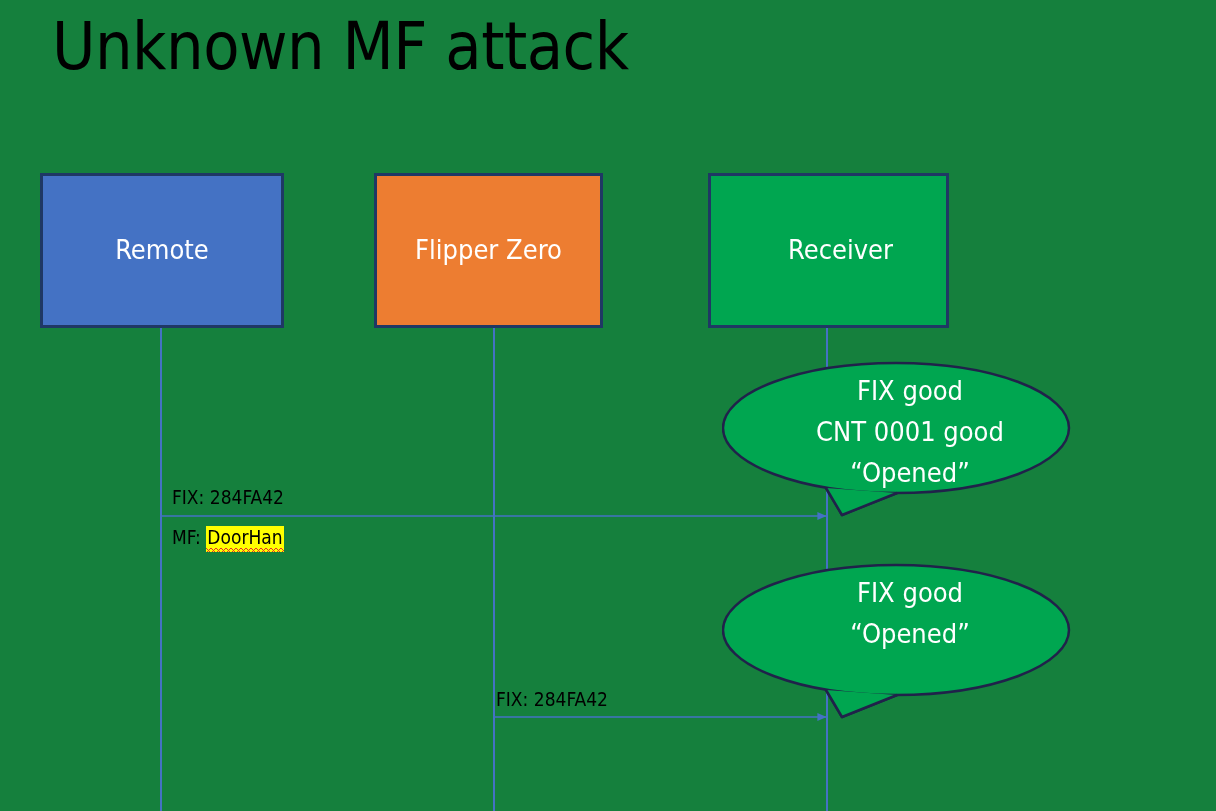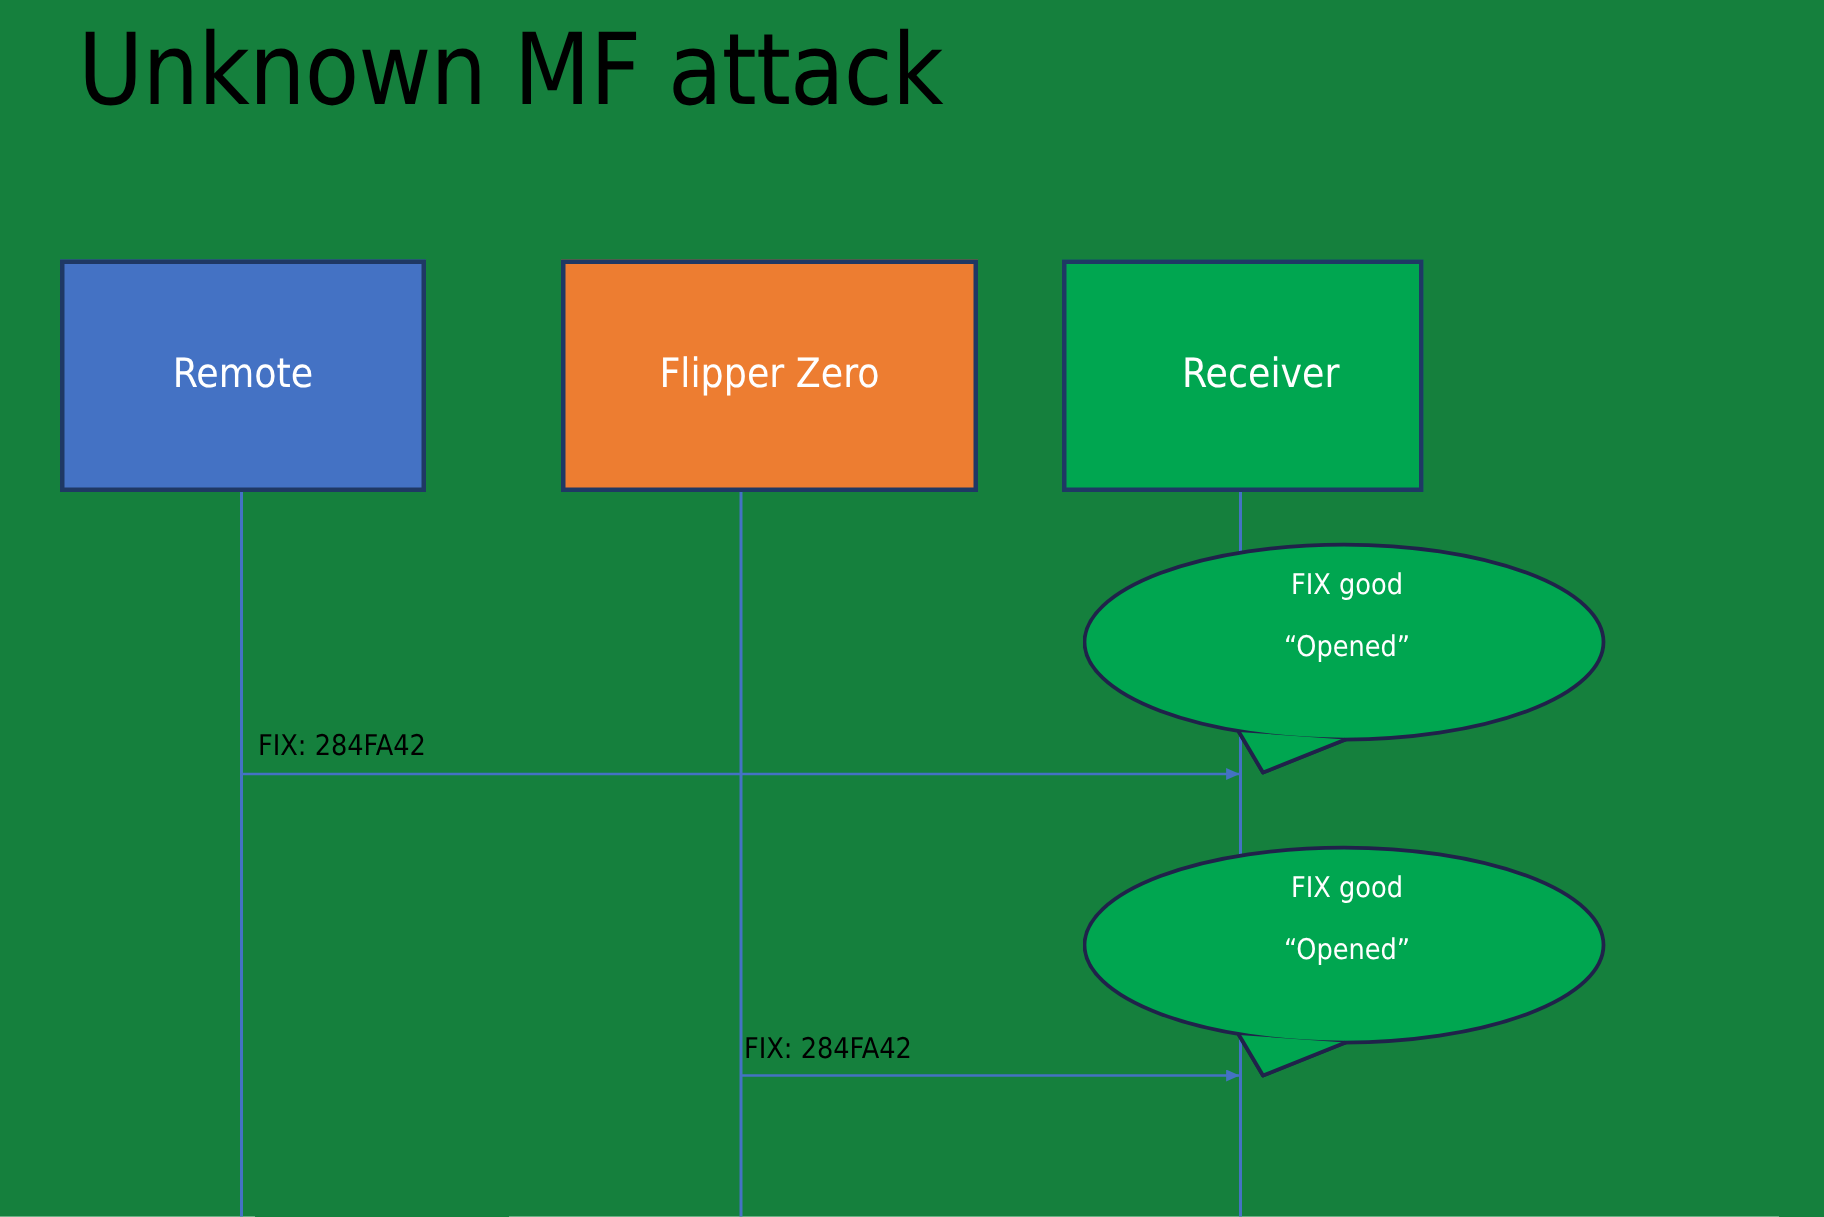--- a/index.html
+++ b/index.html
@@ -57,21 +57,21 @@
     display: flex;
     align-items: center;
     justify-content: center;
     color: #ffffff;
     font-size: 27px;
     font-weight: 400;
     line-height: 1.2;
     text-align: center;
   }
   .actor-remote  { left: 40px;  top: 173px; width: 244px; height: 155px; background: #4472C4; text-align: center; }
-  .actor-flipper { left: 374px; top: 173px; width: 278px; height: 155px; background: #ED7D31; }
+  .actor-flipper { left: 374px; top: 173px; width: 229px; height: 155px; background: #ED7D31; }
   .actor-receiver{ left: 708px; top: 173px; width: 241px; height: 155px; background: #00A650; padding-left: 24px; }
 
   
   #arrow-layer {
     position: absolute;
     left: 0; top: 0;
     width: 1216px;
     height: 811px;
     pointer-events: none;
   }
@@ -102,25 +102,25 @@
     padding-bottom: 4px;
   }
 
   
   .callout {
     position: absolute;
   }
   .callout svg { display: block; }
   .callout-text {
     position: absolute;
-    left: 0;
+    left: 12px;
     width: 100%;
     text-align: center;
     color: #ffffff;
-    font-size: 19px;
+    font-size: 27px;
     line-height: 41px;
     pointer-events: none;
   }
   .callout-1 { left: 722px; top: 360px; width: 352px; height: 160px; }
   .callout-2 { left: 722px; top: 562px; width: 352px; height: 160px; }
   .callout-1 .callout-text { top: 10px; }
   .callout-2 .callout-text { top: 10px; }
   .callout-text span { display: block; }
 </style>
 </head>
@@ -149,34 +149,36 @@
       <marker id="ah" markerWidth="9" markerHeight="8" refX="8.6" refY="4" orient="auto" markerUnits="userSpaceOnUse">
         <path d="M0,0 L9,4 L0,8 z" fill="#4472C4"></path>
       </marker>
     </defs>
     <line x1="161" y1="516" x2="826" y2="516" stroke="#4472C4" stroke-width="1.6" marker-end="url(#ah)"></line>
     <line x1="494" y1="717" x2="826" y2="717" stroke="#4472C4" stroke-width="1.6" marker-end="url(#ah)"></line>
   </svg>
 
   <div class="msg-block msg-1">
     <span class="msg-line"><span>FIX: </span><span>284FA42</span></span>
+    <span class="msg-line"><span>MF: </span><span class="hl sp">DoorHan</span></span>
   </div>
 
   <div class="msg-block msg-2">
     <span class="msg-line"><span>FIX: </span><span>284FA42</span></span>
   </div>
 
   <div class="callout callout-1">
     <svg width="352" height="160" viewBox="0 0 352 160">
       <path d="M104,128 L120,155 L175,133 Z" fill="#00A650" stroke="#20224A" stroke-width="2.5" stroke-linejoin="round"></path>
       <ellipse cx="174" cy="68" rx="173" ry="65" fill="#00A650" stroke="#20224A" stroke-width="2.5"></ellipse>
       <path d="M104,128 L120,155 L175,133" fill="#00A650" stroke="#20224A" stroke-width="2.5" stroke-linejoin="round"></path>
     </svg>
     <div class="callout-text">
       <span>FIX good</span>
+      <span>CNT 0001 good</span>
       <span>“Opened”</span>
     </div>
   </div>
 
   <div class="callout callout-2">
     <svg width="352" height="160" viewBox="0 0 352 160">
       <path d="M104,128 L120,155 L175,133 Z" fill="#00A650" stroke="#20224A" stroke-width="2.5" stroke-linejoin="round"></path>
       <ellipse cx="174" cy="68" rx="173" ry="65" fill="#00A650" stroke="#20224A" stroke-width="2.5"></ellipse>
       <path d="M104,128 L120,155 L175,133" fill="#00A650" stroke="#20224A" stroke-width="2.5" stroke-linejoin="round"></path>
     </svg>

